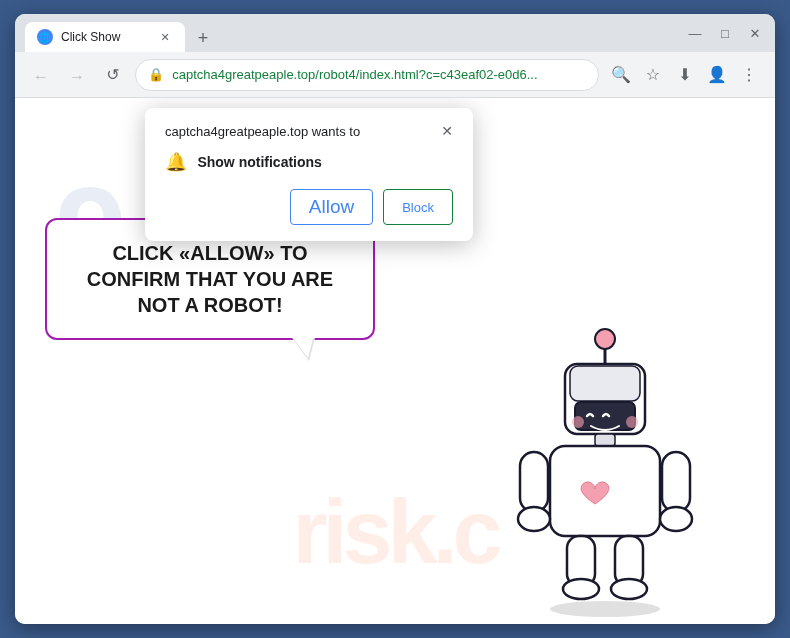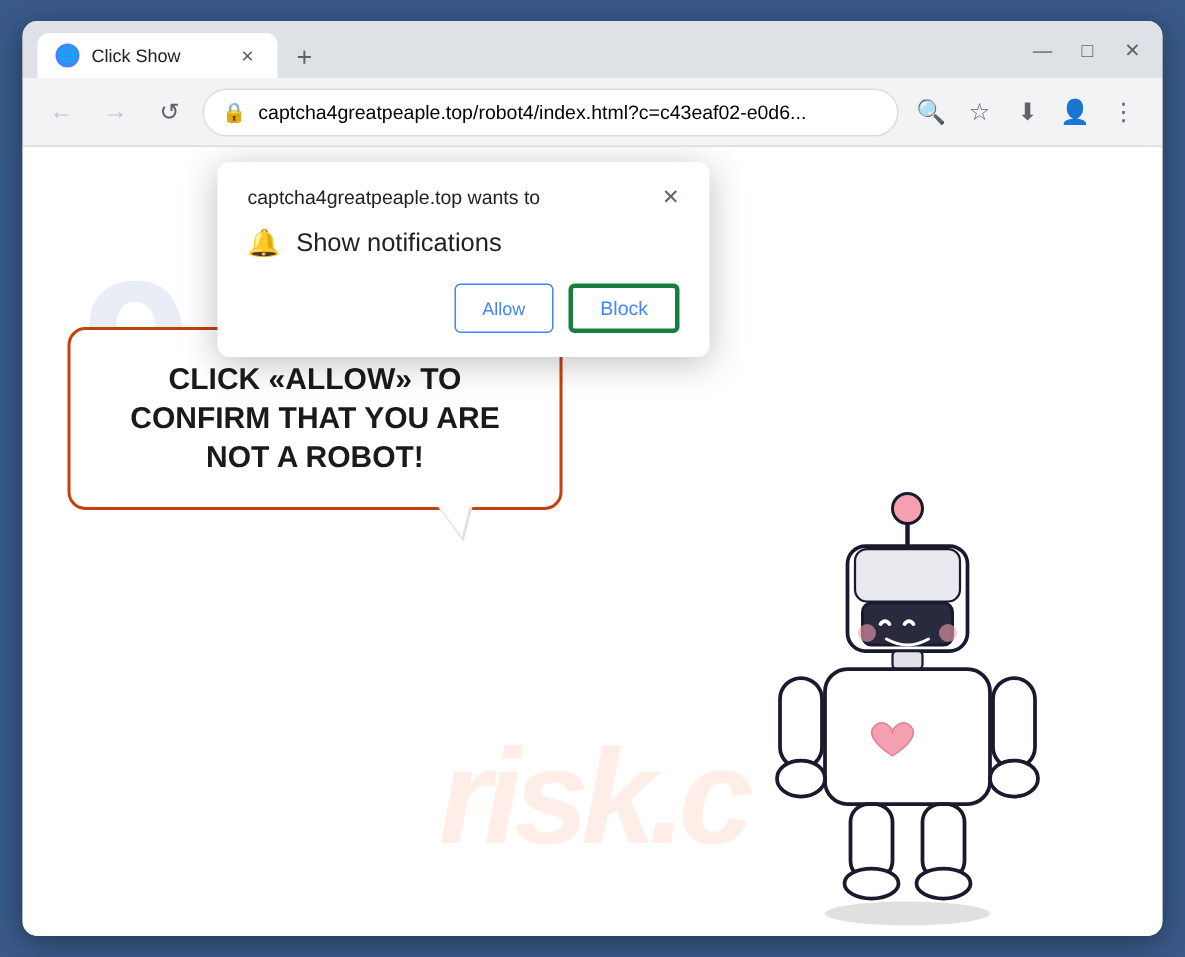--- a/index.html
+++ b/index.html
@@ -157,21 +157,21 @@
       border: 1px solid #dadce0;
     }
 
     .lock-icon {
       font-size: 13px;
       color: #5f6368;
     }
 
     .url-text {
       font-size: 13px;
-      color: #000000;
+      color: #15803d;
       flex: 1;
       overflow: hidden;
       text-overflow: ellipsis;
       white-space: nowrap;
     }
 
     .toolbar-actions {
       display: flex;
       gap: 4px;
       align-items: center;
@@ -206,21 +206,20 @@
       display: flex;
       align-items: center;
       justify-content: center;
       font-size: 90px;
       font-weight: 900;
       color: rgba(255, 160, 120, 0.18);
       font-family: Arial, sans-serif;
       pointer-events: none;
       letter-spacing: -5px;
       user-select: none;
-      font-style: italic;
     }
 
     
     .bg-number {
       position: absolute;
       top: 60px;
       left: 40px;
       font-size: 130px;
       font-weight: 900;
       color: rgba(200, 210, 230, 0.4);
@@ -267,60 +266,61 @@
       gap: 10px;
       margin-bottom: 16px;
     }
 
     .bell-icon {
       font-size: 18px;
       color: #5f6368;
     }
 
     .dialog-row-text {
-      font-size: 17px;
+      font-size: 14px;
       color: #202124;
+      font-weight: bold;
     }
 
     .dialog-buttons {
       display: flex;
       justify-content: flex-end;
       gap: 10px;
     }
 
     .btn-allow {
       padding: 6px 18px;
       border: 1px solid #4285f4;
       border-radius: 4px;
       background: white;
       color: #4285f4;
-      font-size: 12px;
+      font-size: 19px;
       cursor: pointer;
       font-family: inherit;
       margin-left: 36px;
     }
 
     .btn-block {
       padding: 6px 18px;
-      border: 3px solid #15803d;
+      border: 1px solid #15803d;
       border-radius: 4px;
       background: white;
       color: #4285f4;
       font-size: 13px;
       cursor: pointer;
       font-family: inherit;
     }
 
     
     .speech-bubble {
       position: absolute;
       top: 120px;
       left: 30px;
       background: white;
-      border: 2px solid #c2410c;
+      border: 2px solid #a21caf;
       border-radius: 12px;
       padding: 20px 30px;
       width: 330px;
       text-align: center;
       z-index: 5;
     }
 
     .speech-bubble::after {
       content: '';
       position: absolute;

